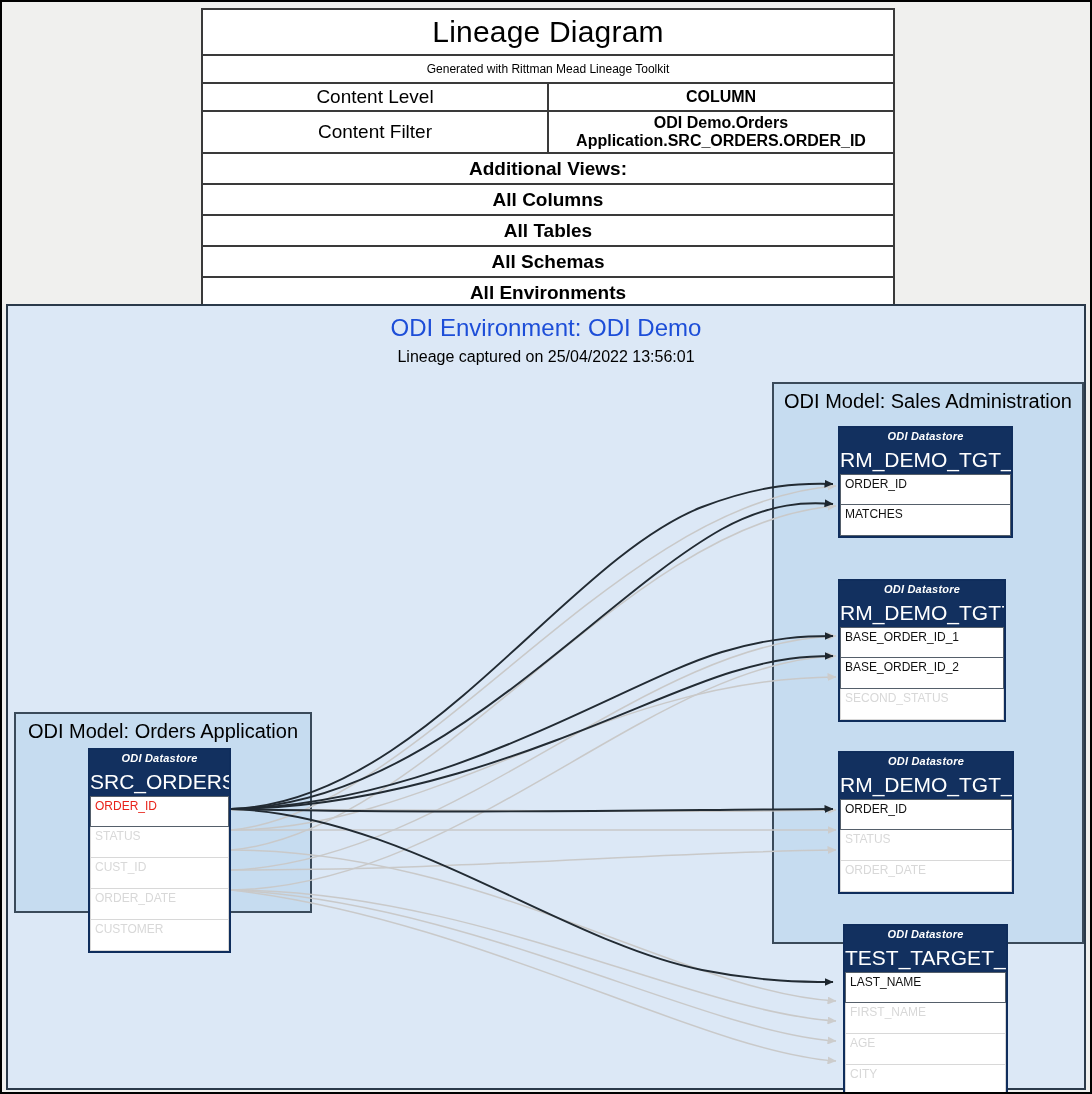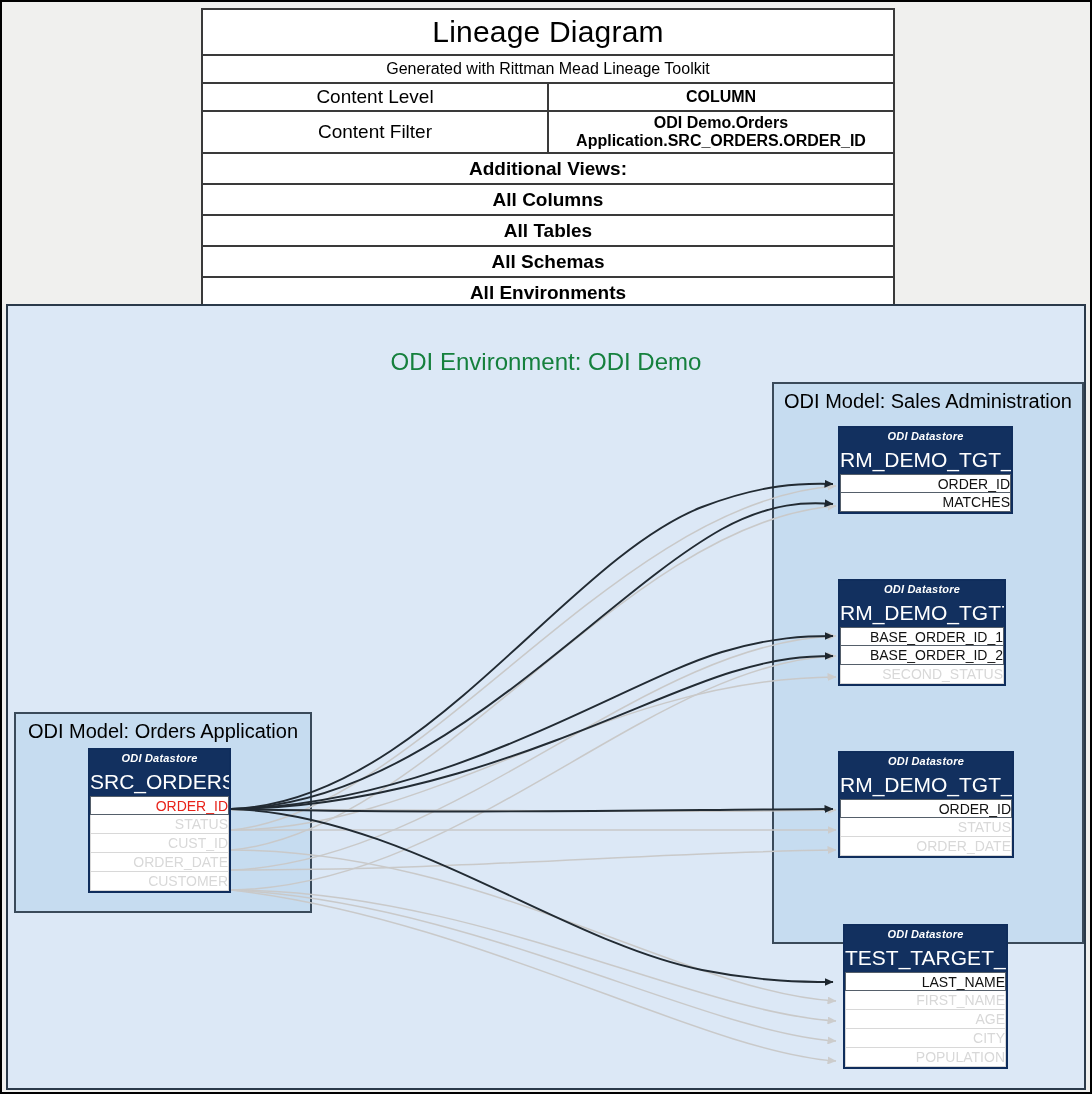--- a/index.html
+++ b/index.html
@@ -32,21 +32,21 @@
   }
   #legend td {
     border: 2px solid #3a3a3a;
     background: #ffffff;
     text-align: center;
     vertical-align: middle;
     color: #000000;
     padding: 2px 15px;
   }
   .lg-title { font-size: 30px; height: 40px; letter-spacing: .2px; }
-  .lg-sub   { font-size: 16px; height: 22px; }
+  .lg-sub   { font-size: 12px; height: 22px; }
   .lg-key   { font-size: 19px; width: 136px; white-space: nowrap; }
   .lg-val-b { font-size: 16px; font-weight: bold; }
   .lg-row   { font-size: 19px; height: 25px; font-weight: bold; }
   .lg-bold  { font-weight: bold; }
 
   
   #env {
     position: absolute;
     left: 4px;
     top: 302px;
@@ -55,22 +55,21 @@
     background: #dce8f6;
     border: 2px solid #2b3a4a;
     box-sizing: border-box;
   }
   #env-title {
     position: absolute;
     left: 0; right: 0;
     top: 8px;
     text-align: center;
     font-size: 24px;
-    color: #15803d;
-    margin-top: 34px;
+    color: #1d4ed8;
   }
   #env-sub {
     position: absolute;
     left: 0; right: 0;
     top: 42px;
     text-align: center;
     font-size: 16px;
     color: #000;
   }
 
@@ -119,29 +118,28 @@
     text-align: center;
     height: 29px;
     line-height: 29px;
     white-space: nowrap;
     overflow: hidden;
   }
   .ds-col {
     border: 1px solid #555f6a;
     border-top: none;
     background: #ffffff;
-    height: 19px;
+    height: 31px;
     line-height: 19px;
-    font-size: 14px;
+    font-size: 12px;
     padding-left: 4px;
     color: #111111;
     white-space: nowrap;
     overflow: hidden;
     box-sizing: border-box;
-    text-align: right;
   }
   .ds-col.first { border-top: 1px solid #555f6a; }
   .ds-col.muted { color: #d8d8d8; border-color: #d8d8d8; }
   .ds-col.focus { color: #e8231a; }
 
   
   #ds-src      { left: 86px;  top: 746px; width: 143px; }
   #ds-tgt8     { left: 836px; top: 424px; width: 175px; }
   #ds-tgt7     { left: 836px; top: 577px; width: 168px; }
   #ds-tgt1     { left: 836px; top: 749px; width: 176px; }
@@ -189,20 +187,21 @@
       <td class="lg-row" colspan="2">All Schemas</td>
     </tr>
     <tr>
       <td class="lg-row" colspan="2">All Environments</td>
     </tr>
   </tbody>
     </table>
 
   <div id="env">
     <div id="env-title">ODI Environment: ODI Demo</div>
+    <div id="env-sub">Lineage captured on 25/04/2022 13:56:01</div>
 
     <div class="model" id="model-src">
       <div class="model-title">ODI Model: Orders Application</div>
     </div>
 
     <div class="model" id="model-tgt">
       <div class="model-title">ODI Model: Sales Administration</div>
     </div>
   </div>
 

